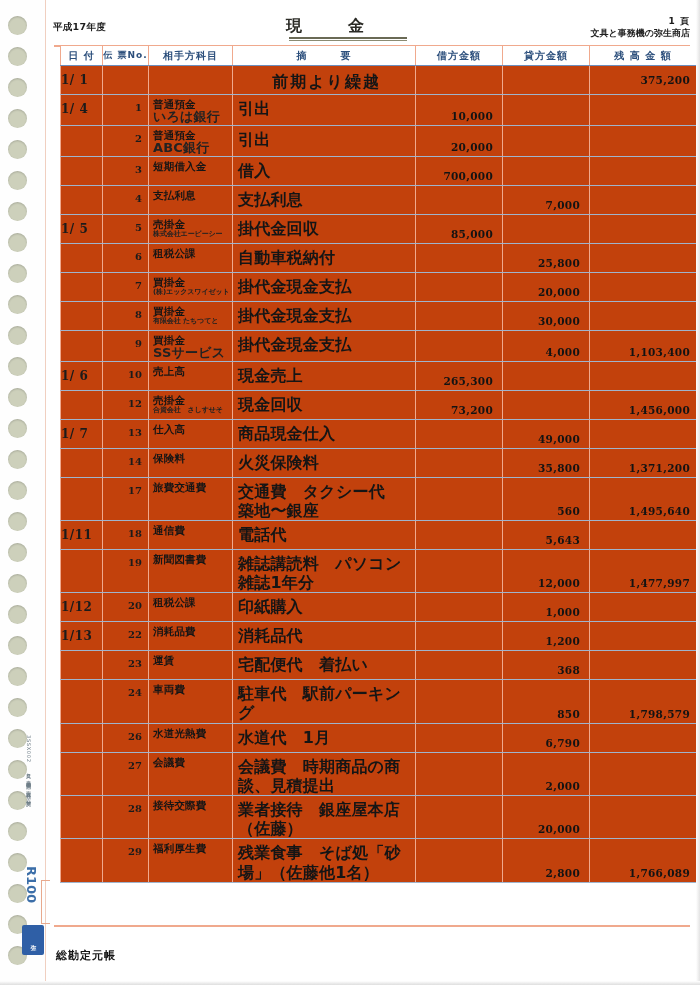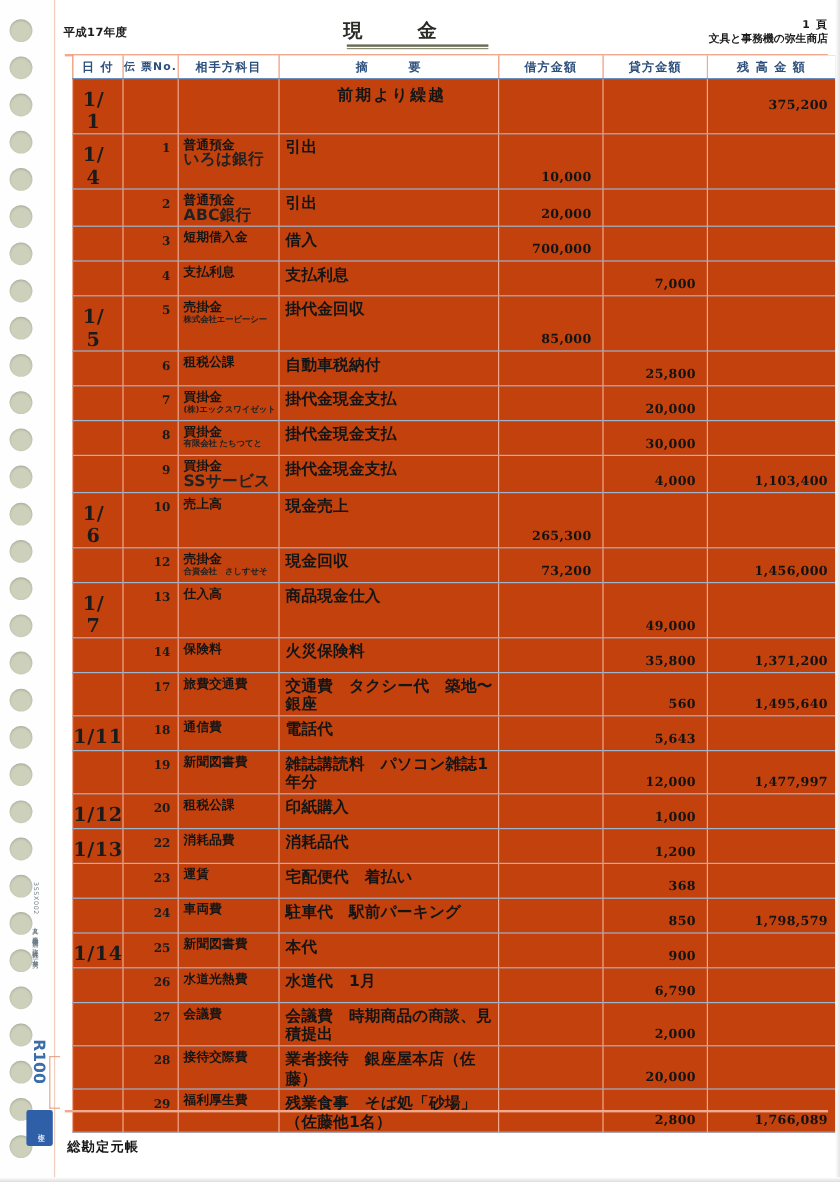--- a/index.html
+++ b/index.html
@@ -105,43 +105,43 @@
   .tbl tbody tr td:first-child{border-left:1.4px solid #f0a98d;}
   .tbl thead{background:#fff;}
   .top-frame{
     position:absolute;left:54px;top:45px;width:636px;height:2px;background:#f0a98d;
   }
   .bot-frame{
     position:absolute;left:54px;top:925px;width:636px;height:2px;background:#f0a98d;
   }
   tbody tr{height:29px;}
   td.date{
-    text-align:center;padding-right:7px;padding-top:7px;
-    font-size:16px;font-weight:bold;color:#1b1b1b;
+    text-align:left;padding-right:7px;padding-top:7px;
+    font-size:12px;font-weight:bold;color:#1b1b1b;
     font-family:"DejaVu Serif","Liberation Serif",serif;
     letter-spacing:.5px;
   }
   td.no{
     text-align:right;padding-right:6px;padding-top:7px;
     font-size:10px;font-weight:bold;color:#1b1b1b;
     font-family:"DejaVu Serif","Liberation Serif",serif;
   }
   td.acct{padding-left:4px;padding-top:3px;}
   td.acct .main{
     font-size:10.5px;font-weight:bold;color:#151515;letter-spacing:.2px;
     line-height:1.15;white-space:nowrap;
   }
   td.acct .sub{
     font-size:7px;font-weight:bold;color:#222;letter-spacing:-.1px;
     line-height:1.15;white-space:nowrap;margin-top:0px;
   }
   td.acct .sub.big{font-size:13px;letter-spacing:.2px;}
   td.desc{padding-left:5px;padding-top:4px;}
   td.desc .d1{
-    font-size:13px;font-weight:bold;color:#151515;line-height:1.2;
+    font-size:16px;font-weight:bold;color:#151515;line-height:1.2;
     letter-spacing:.2px;
   }
   td.desc .d1.center{text-align:center;padding-top:2px;letter-spacing:2px;}
   td.desc .d1.tiny{font-size:7.2px;letter-spacing:-.1px;line-height:1.25;}
   td.amt{
     text-align:right;padding-right:9px;
     font-size:10.5px;font-weight:bold;color:#131313;
     font-family:"DejaVu Serif","Liberation Serif",serif;
     letter-spacing:.3px;
     vertical-align:bottom;
@@ -523,33 +523,20 @@
             <div class="main">車両費</div>
           </td>
           <td class="desc">
             <div class="d1">駐車代　駅前パーキング</div>
           </td>
           <td class="amt"></td>
           <td class="amt">850</td>
           <td class="bal">1,798,579</td>
         </tr>
         <tr>
-          <td class="date">1/14</td>
-          <td class="no">25</td>
-          <td class="acct">
-            <div class="main">新聞図書費</div>
-          </td>
-          <td class="desc">
-            <div class="d1">本代</div>
-          </td>
-          <td class="amt"></td>
-          <td class="amt">900</td>
-          <td class="bal"></td>
-        </tr>
-        <tr>
           <td class="date"></td>
           <td class="no">26</td>
           <td class="acct">
             <div class="main">水道光熱費</div>
           </td>
           <td class="desc">
             <div class="d1">水道代　1月</div>
           </td>
           <td class="amt"></td>
           <td class="amt">6,790</td>

